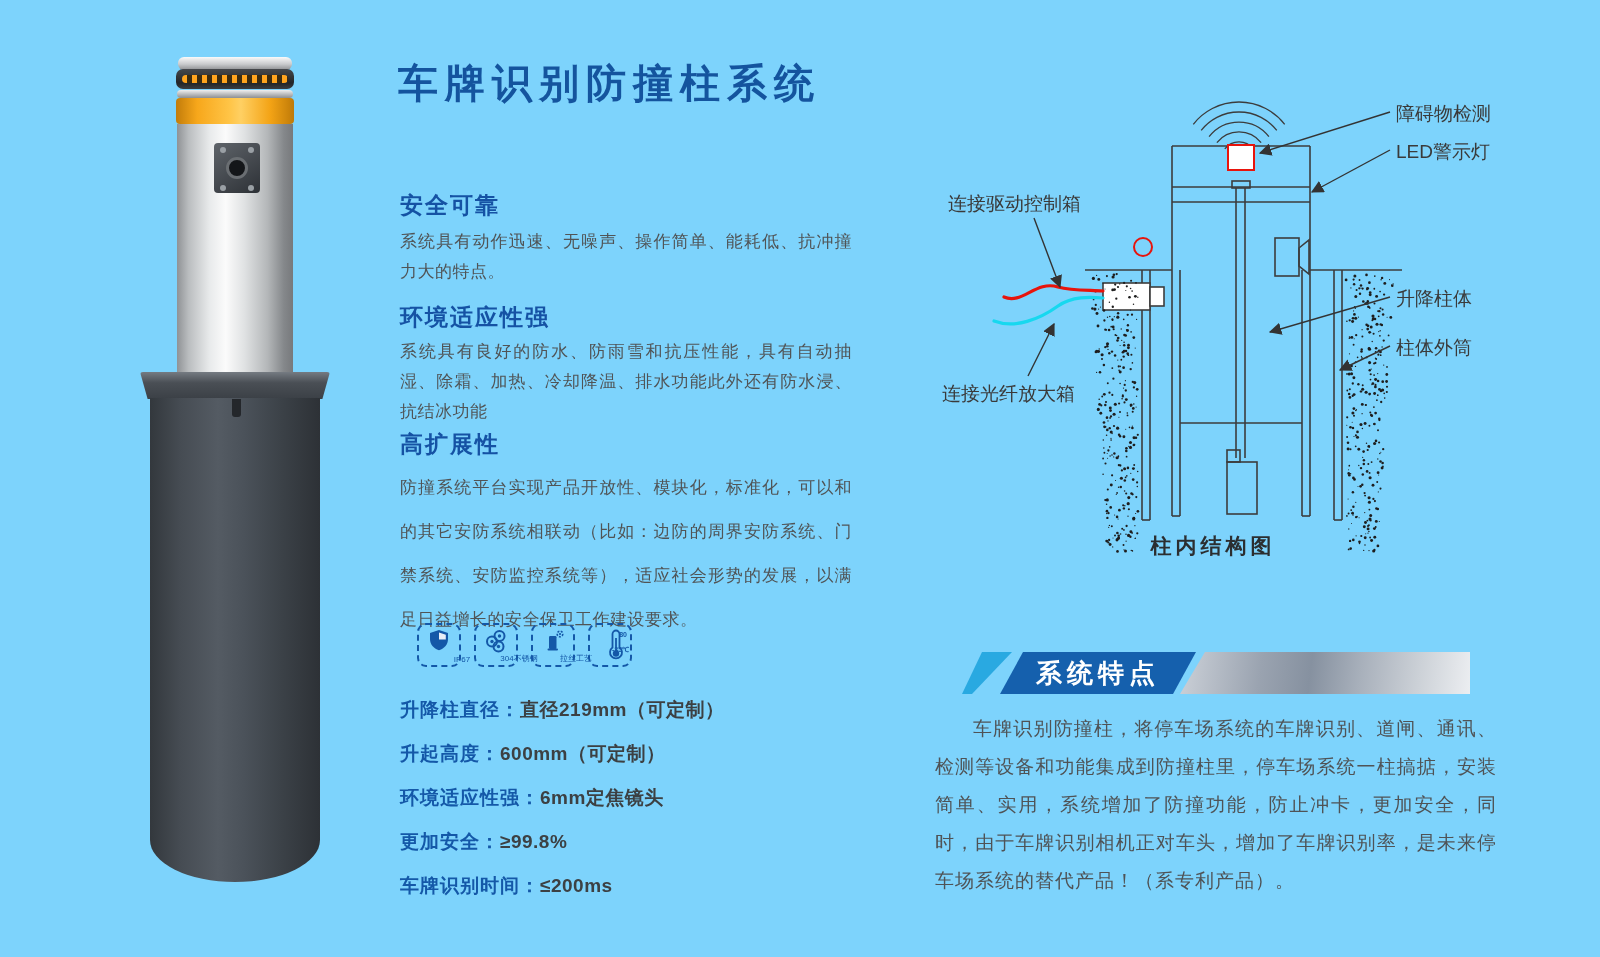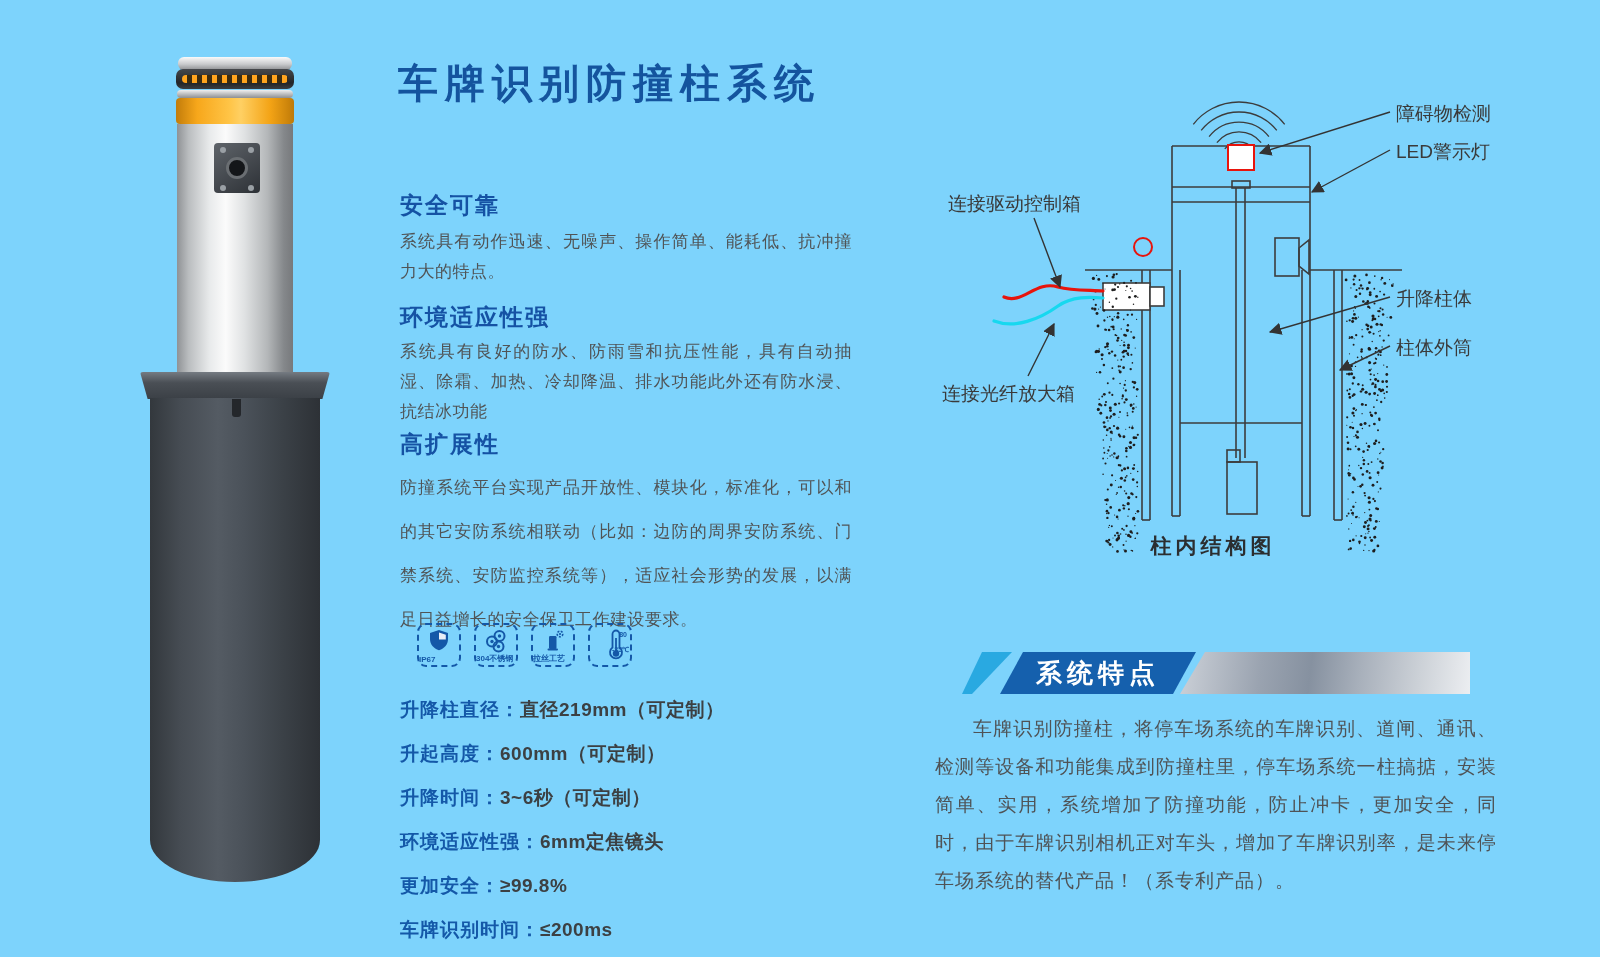--- a/index.html
+++ b/index.html
@@ -58,22 +58,22 @@
           text-align:justify;letter-spacing:.5px;}
   #feat-h1{top:190px;text-align:center;} #feat-p1{top:227px;}
   #feat-h2{top:302px;} #feat-p2{top:337px;}
   #feat-h3{top:429px;} #feat-p3{top:466px;line-height:44px;}
 
   
   .badges{position:absolute;left:417px;top:623px;display:flex;gap:13px;}
   .badge{width:44px;height:44px;border:2px dashed #1458a8;border-radius:9px;position:relative;
          color:#1458a8;box-sizing:border-box;}
   .badge svg{position:absolute;top:3px;left:50%;transform:translateX(-50%);}
-  .badge .bl{position:absolute;bottom:1px;width:100%;text-align:left;font-size:8px;font-weight:bold;
-             white-space:nowrap;overflow:hidden;}
+  .badge .bl{position:absolute;bottom:1px;width:100%;text-align:center;font-size:8px;font-weight:normal;
+             white-space:nowrap;overflow:hidden;padding-left:23px;}
   .badge .tl1{position:absolute;right:3px;top:6px;font-size:7px;font-weight:bold;}
   .badge .tl2{position:absolute;right:1px;top:20px;font-size:7px;font-weight:bold;}
   .badge-thermo svg{left:14px;transform:none;}
 
   
   .specs{position:absolute;left:400px;top:684px;}
   .spec-row{height:36px;display:flex;align-items:center;font-size:19px;white-space:nowrap;margin-top:8px;}
   .spec-label{color:#1458a8;font-weight:bold;letter-spacing:1px;}
   .spec-value{color:#3c4043;font-weight:bold;letter-spacing:.5px;}
 
@@ -172,24 +172,20 @@
   </div>
 
   <div class="specs">
     <div class="spec-row">
       <span class="spec-label">升降柱直径：</span>
       <span class="spec-value">直径219mm（可定制）</span>
     </div>
     <div class="spec-row">
       <span class="spec-label">升起高度：</span>
       <span class="spec-value">600mm（可定制）</span>
-    </div>
-    <div class="spec-row">
-      <span class="spec-label">升降时间：</span>
-      <span class="spec-value">3~6秒（可定制）</span>
     </div>
     <div class="spec-row">
       <span class="spec-label">环境适应性强：</span>
       <span class="spec-value">6mm定焦镜头</span>
     </div>
     <div class="spec-row">
       <span class="spec-label">更加安全：</span>
       <span class="spec-value">≥99.8%</span>
     </div>
     <div class="spec-row">

